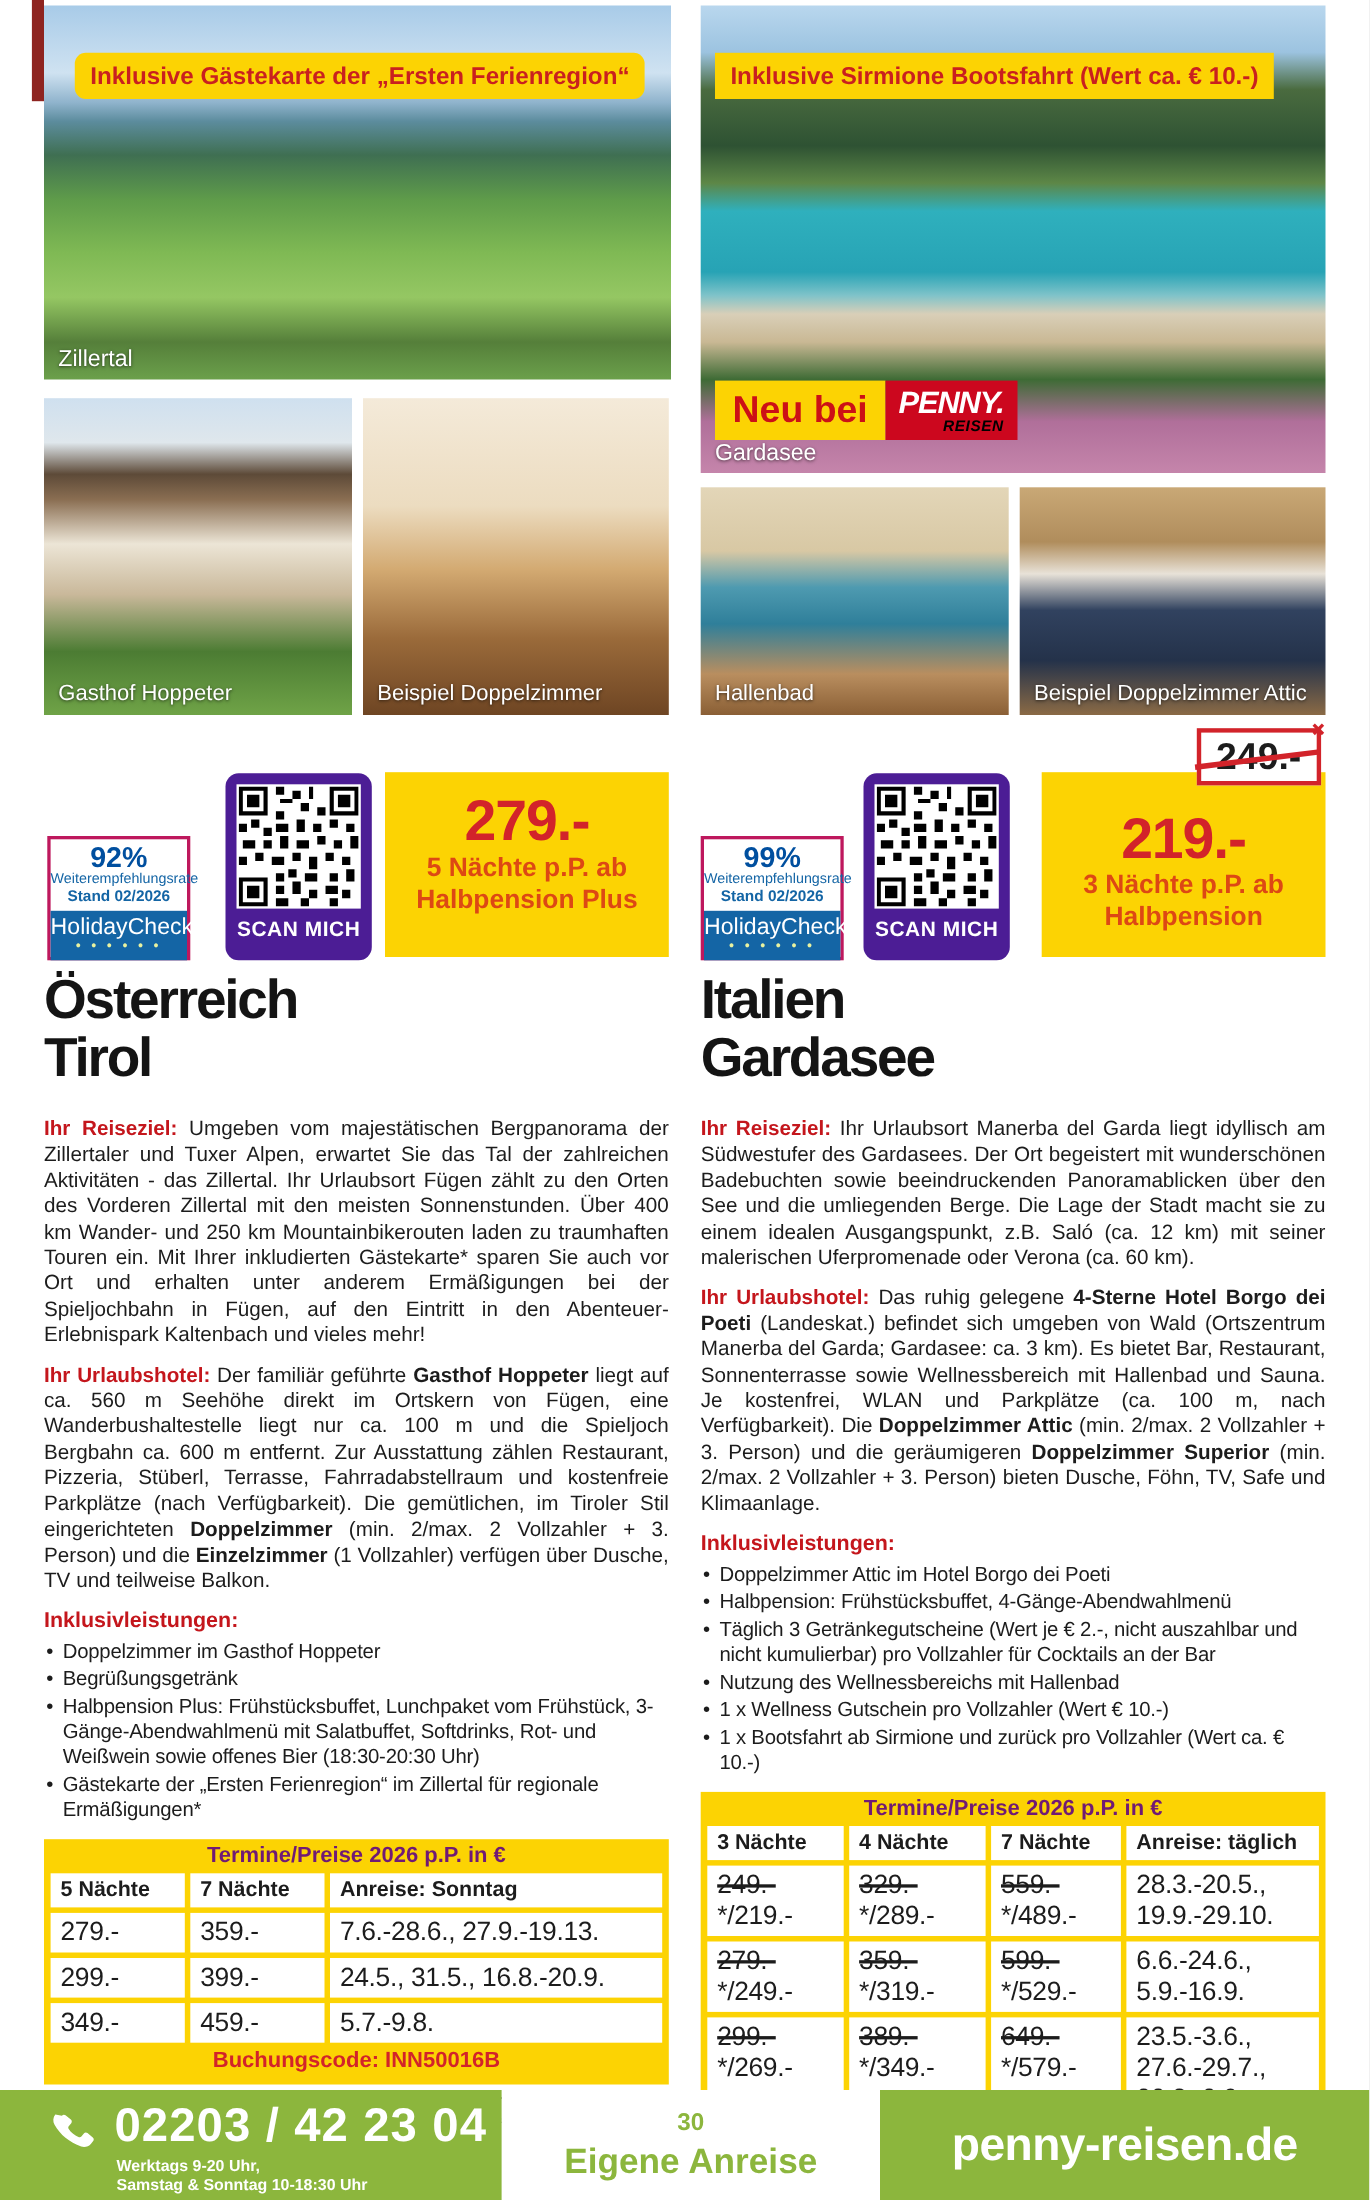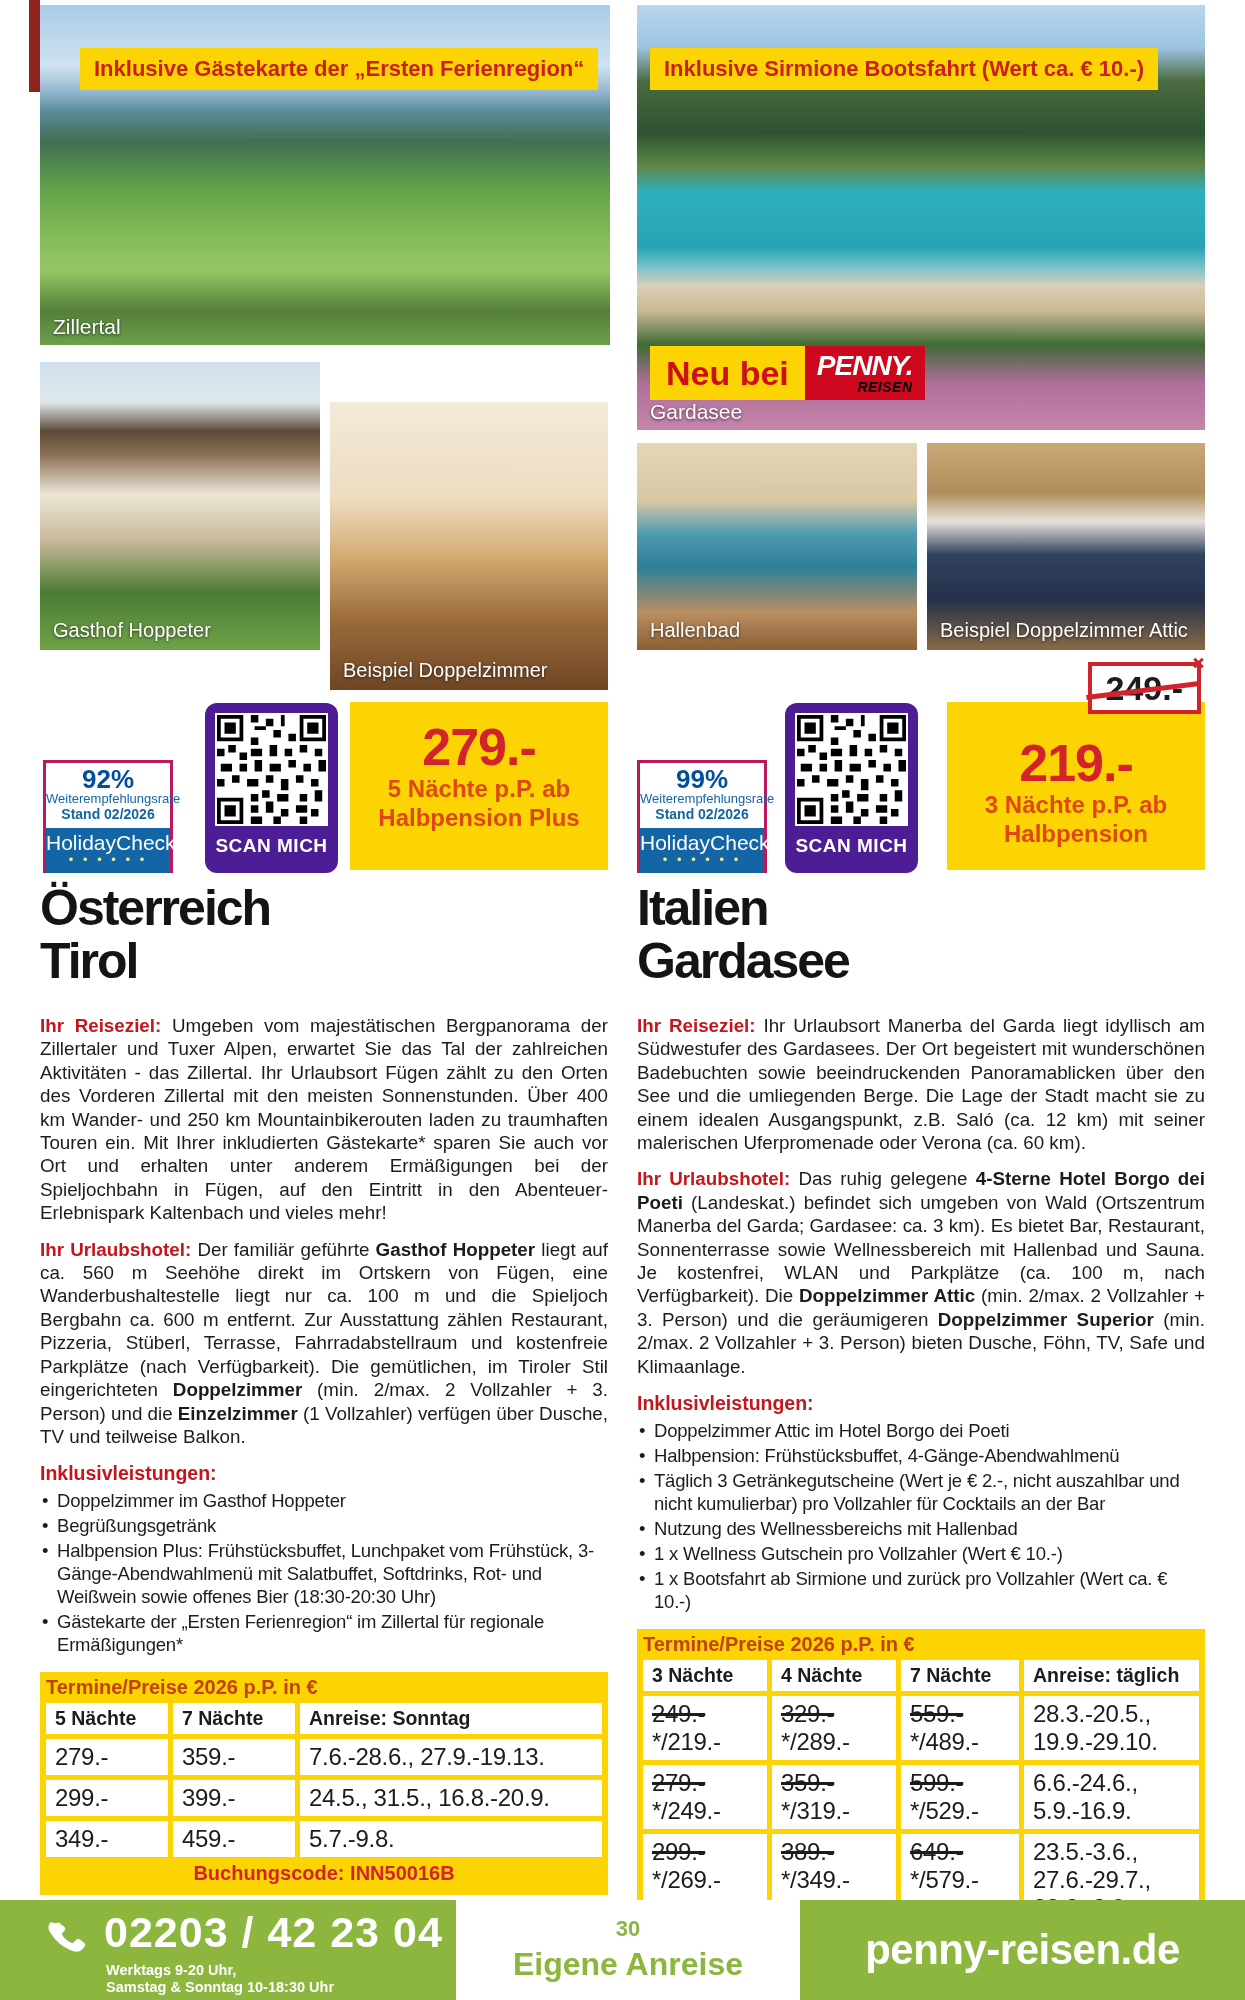--- a/index.html
+++ b/index.html
@@ -9,41 +9,41 @@
   
   .hero{position:absolute;overflow:hidden;}
   .hero-left{left:40px;top:5px;width:570px;height:340px;
     background:linear-gradient(180deg,#a8cbe8 0%,#cfe2f1 18%,#8fb3cc 26%,#5c8c9d 31%,#3f6f52 40%,#5f9c4a 52%,#7fb954 66%,#95c763 78%,#557f3a 90%,#6ba04b 100%);}
   .hero-right{left:637px;top:5px;width:568px;height:425px;
     background:linear-gradient(180deg,#b9d7ee 0%,#9cc3e0 10%,#4a6b3f 18%,#2e5233 30%,#5d8747 38%,#2fb0bd 44%,#27a3b5 57%,#7fc3c9 62%,#d9cfb8 66%,#c9b894 72%,#3e6b35 80%,#b06f9a 89%,#c585ab 100%);}
   .red-sliver{position:absolute;left:29px;top:0;width:11px;height:92px;background:#8e2420;}
 
   .offer-banner{position:absolute;top:43px;background:#fcd303;color:#c9201f;
     font-weight:bold;font-size:22px;padding:8px 14px;white-space:nowrap;}
-  .hero-left .offer-banner{left:40px;}
+  .hero-left .offer-banner{left:28px;border-radius:10px;}
   .hero-right .offer-banner{left:13px;}
 
   .photo-caption{position:absolute;left:13px;bottom:6px;color:#ffffff;font-size:21px;
     text-shadow:0 1px 3px rgba(0,0,0,.65);font-weight:400;}
 
   .neu-badge{position:absolute;left:13px;bottom:30px;display:flex;height:54px;}
   .neu-part{background:#fcd303;color:#cc1016;font-weight:800;font-size:34px;
     display:flex;align-items:center;padding:0 16px;}
   .penny-part{background:#cc071e;display:flex;flex-direction:column;justify-content:center;
     align-items:flex-end;padding:0 12px;line-height:1;}
   .penny-brand{color:#ffffff;font-style:italic;font-weight:800;font-size:28px;letter-spacing:-1px;}
   .penny-sub{color:#000000;font-style:italic;font-weight:800;font-size:14px;letter-spacing:.5px;}
 
   
   .thumb{position:absolute;overflow:hidden;}
   .thumb .photo-caption{font-size:20px;bottom:8px;}
   .t-gasthof{left:40px;top:362px;width:280px;height:288px;
     background:linear-gradient(180deg,#cfe0ef 0%,#dfe7ec 14%,#5d4a38 24%,#8a6e52 32%,#ece5d6 46%,#c9b89a 62%,#4c7c33 80%,#6fa347 100%);}
   .t-room{left:330px;top:362px;width:278px;height:288px;
-    background:linear-gradient(180deg,#f4ead9 0%,#ecdcc0 34%,#d3aa72 54%,#9a6a3a 76%,#6e4523 100%);margin-top:40px;}
+    background:linear-gradient(180deg,#f4ead9 0%,#ecdcc0 34%,#d3aa72 54%,#9a6a3a 76%,#6e4523 100%);}
   .t-pool{left:637px;top:443px;width:280px;height:207px;
     background:linear-gradient(180deg,#e3d6b8 0%,#d8c8a4 28%,#4e9ab0 44%,#2f7f9a 60%,#b98e5f 82%,#8a5f35 100%);}
   .t-attic{left:927px;top:443px;width:278px;height:207px;
     background:linear-gradient(180deg,#c9a876 0%,#b08d5c 24%,#e8e2d8 38%,#31425f 54%,#24324a 76%,#8a6a45 100%);}
 
   
   .hc-badge{position:absolute;width:130px;height:113px;border:3px solid #be185d;background:#ffffff;box-sizing:border-box;}
   .hc-left{left:43px;top:760px;} .hc-right{left:637px;top:760px;}
   .hc-top{height:62px;text-align:center;padding-top:3px;}
   .hc-percent{color:#004f9f;font-weight:800;font-size:26px;line-height:26px;}
@@ -81,21 +81,21 @@
   p.body.second{margin-top:13px;}
   .lead{color:#c4161c;font-weight:bold;}
   p.body b{font-weight:bold;}
   .incl-title{color:#c4161c;font-weight:bold;font-size:19.5px;margin-top:14px;}
   ul.incl{margin:4px 0 0 0;padding:0;list-style:none;}
   ul.incl li{position:relative;padding-left:17px;font-size:18.5px;line-height:23px;margin-top:2px;letter-spacing:-0.2px;}
   ul.incl li::before{content:"•";position:absolute;left:2px;}
 
   
   .ptable{background:#fcd303;margin-top:16px;padding:0 6px 6px 6px;}
-  .pt-title{color:#c2410c;font-weight:800;font-size:20px;text-align:left;line-height:31px;}
+  .pt-title{color:#701a75;font-weight:800;font-size:20px;text-align:center;line-height:31px;}
   .pt-grid{display:grid;grid-gap:5px;}
   .pt-grid-left{grid-template-columns:122px 122px auto;}
   .pt-grid-right{grid-template-columns:124px 124px 118px auto;}
   .pt-h{background:#fff;font-weight:bold;font-size:19.5px;padding:4px 9px;}
   .pt-c{background:#fff;font-size:24px;padding:4px 9px;letter-spacing:-0.3px;}
   .pt-c s{text-decoration-thickness:2.5px;}
   .pt-code{color:#d2232a;font-weight:800;font-size:20px;text-align:center;line-height:32px;}
   .footnote{font-size:13.5px;line-height:16px;margin-top:7px;letter-spacing:-0.1px;}
   .footnote b{font-weight:bold;}
 

